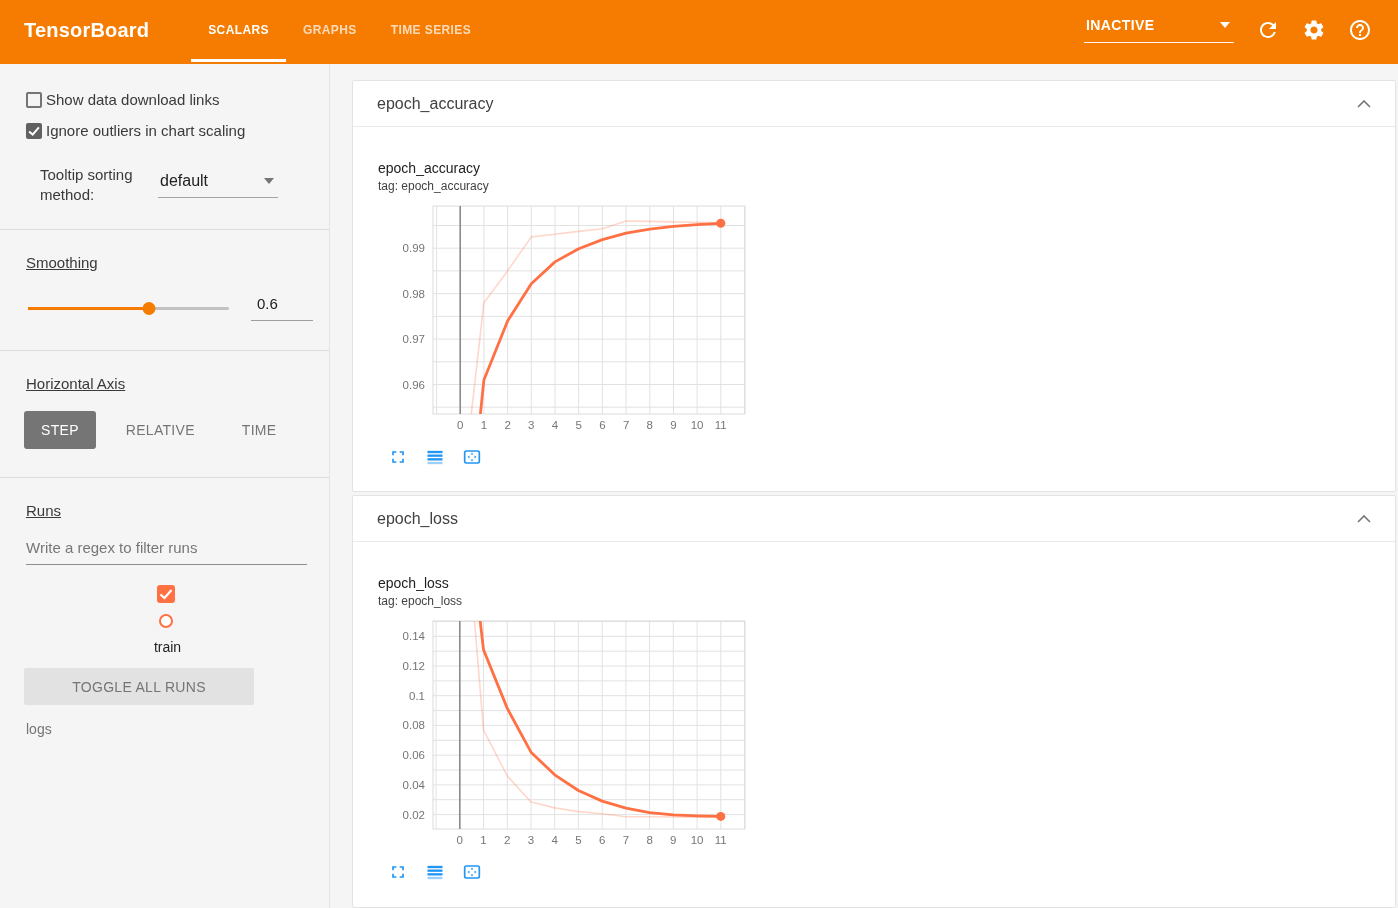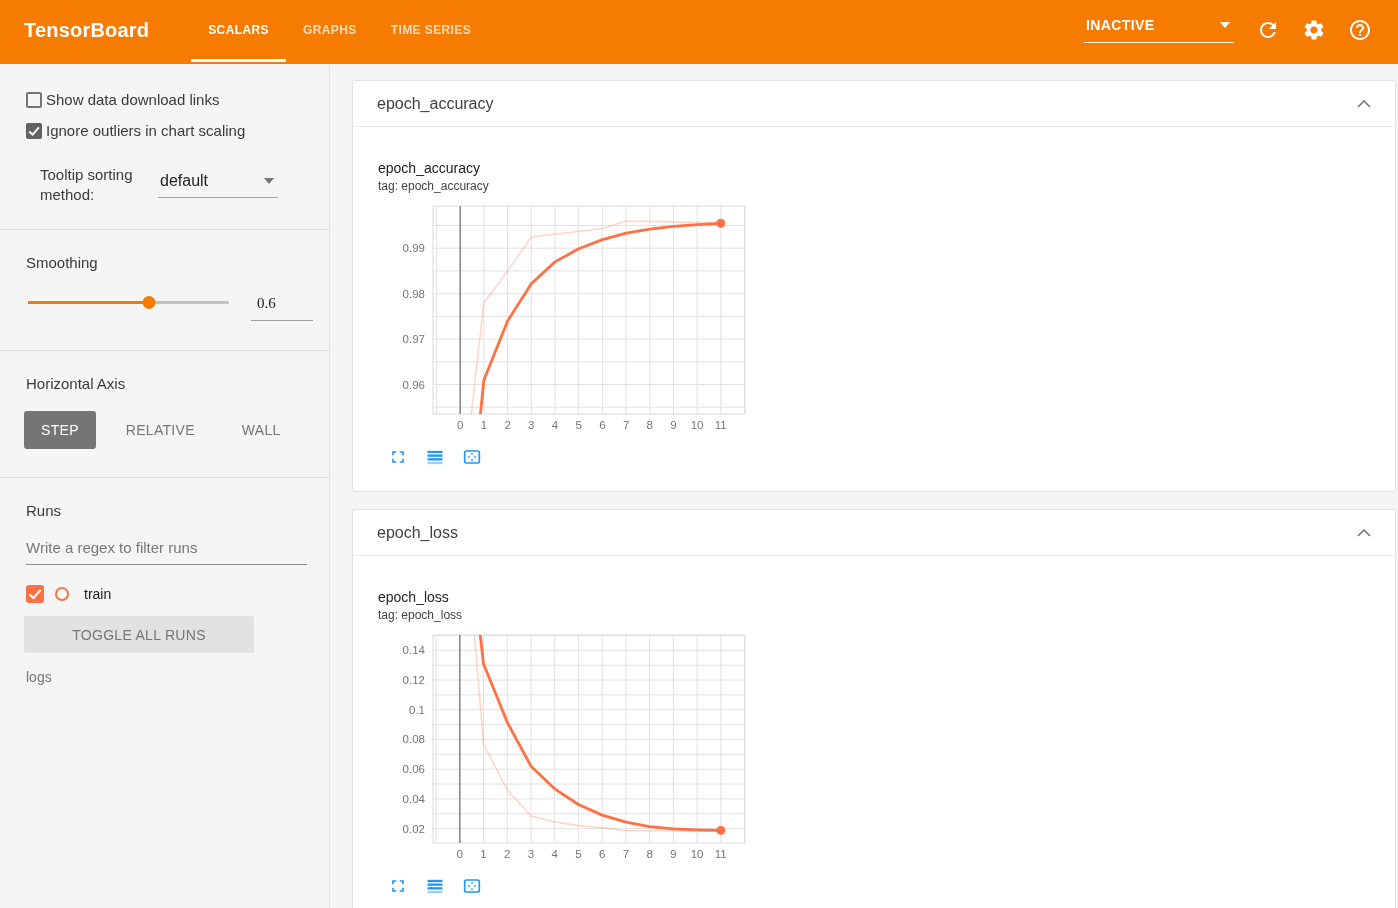--- a/index.html
+++ b/index.html
@@ -32,44 +32,44 @@
   .cb.checked { background:#616161; border-color:#616161; }
   .cb.run { background:#ff7043; border-color:#ff7043; width:18px; height:18px; flex-basis:18px; border-radius:3px; }
   .cb svg { position:absolute; left:-2px; top:-2px; width:16px; height:16px; }
   .cb.run svg { width:18px; height:18px; }
   .tooltip-row { display:flex; justify-content:flex-start; align-items:center; margin:26px 24px 0 40px; }
   .tooltip-label { font-size:15px; width:118px; line-height:20px; }
   .dropdown { width:120px; display:flex; align-items:center; justify-content:space-between; border-bottom:1px solid #a5a5a5;
               padding:0 4px 7px 2px; font-size:16px; color:#212121; cursor:pointer; }
   .dropdown .caret { border-top-color:#757575; }
   .divider { border:none; border-top:1px solid #dcdcdc; }
-  .section-label { font-size:15px; margin:24px 24px 0 26px; }
-  .slider-row { display:flex; margin:24px 16px 0 28px;font-family:Liberation Serif, serif; }
+  .section-label { font-size:15px; margin:24px 24px 0 26px;text-decoration:underline; }
+  .slider-row { display:flex; align-items:center; margin:24px 16px 0 28px; }
   .slider { position:relative; flex:1; height:14px; cursor:pointer; }
   .slider .track { position:absolute; top:6px; left:0; right:0; height:3px; background:#c2c2c2; border-radius:2px; }
   .slider .fill { position:absolute; top:6px; left:0; height:3px; background:#f57c00; }
   .slider .thumb { position:absolute; top:1px; width:13px; height:13px; border-radius:50%; background:#f57c00; transform:translateX(-50%); }
   .slider-value { margin-left:22px; width:62px; font-size:15px; color:#212121; border-bottom:1px solid #9e9e9e; padding:0 4px 8px 6px; }
   .axis-row { display:flex; align-items:flex-end; margin:19px 24px 0 24px; }
   .axis-btn { font-family:inherit; font-size:14px; letter-spacing:.3px; border:none; background:transparent; color:#757575;
               padding:11px 17px; border-radius:3px; cursor:pointer; }
   .axis-btn.selected { background:#757575; color:#fff; }
   .axis-btn + .axis-btn { margin-left:13px; }
   .regex-input { display:block; margin:20px 24px 0 26px; width:281px; border:none; border-bottom:1px solid #8d8d8d; background:transparent;
                  font-family:inherit; font-size:15px; padding:0 0 8px 0; color:#212121; outline:none; }
   .regex-input::placeholder { color:#777; opacity:1; }
-  .run-row { display:flex; align-items:center; gap:11px; margin:20px 24px 0 26px; font-size:14px; color:#212121; cursor:pointer; }
+  .run-row { display:flex; align-items:center; gap:11px; margin:20px 24px 0 26px; font-size:14px; color:#212121; cursor:pointer;flex-direction:column; }
   .run-circle { width:14px; height:14px; border:2px solid #ff7043; border-radius:50%; background:#fff; flex:0 0 14px; cursor:pointer; }
   .run-name { margin-left:4px; }
   .toggle-all { display:block; font-family:inherit; margin:13px 24px 0 24px; width:230px; height:37px; background:#e2e2e2; color:#757575;
                 border:none; border-radius:2px; font-size:14px; letter-spacing:.3px; cursor:pointer; }
   .logs-label { font-size:14px; color:#757575; margin:16px 24px 0 26px; }
 
   
-  .card { background:#fff; border:1px solid #e3e3e3; border-radius:2px; margin-bottom:17px; }
+  .card { background:#fff; border:1px solid #e3e3e3; border-radius:2px; margin-bottom:3px; }
   .card-header { height:46px; display:flex; align-items:center; justify-content:space-between; padding:0 24px; border-bottom:1px solid #eaeaea; cursor:pointer; }
   .card-title { font-size:16px; color:#404040; }
   .chev { width:14px; height:8px; }
   .card-body { padding:33px 24px 24px 24px; }
   .card-body.loss { min-height:365px; }
   .chart-block { width:384px; }
   .chart-title { font-size:14px; color:#212121; margin-left:1px; }
   .chart-subtitle { font-size:12px; color:#424242; margin:3px 0 10px 1px; }
   .plot { display:block; }
   .plot .tick { font-size:11.5px; fill:#757575; font-family:"Liberation Sans", sans-serif; }
@@ -137,21 +137,21 @@
         <div class="fill" id="slider-fill" style="width: 60%;"></div>
         <div class="thumb" id="slider-thumb" style="left: 60%;"></div>
       </div>
       <div class="slider-value">0.6</div>
     </div>
     <hr class="divider" style="margin-top:29px;">
     <div class="section-label">Horizontal Axis</div>
     <div class="axis-row">
       <button class="axis-btn selected">STEP</button>
       <button class="axis-btn">RELATIVE</button>
-      <button class="axis-btn">WALL</button>
+      <button class="axis-btn">TIME</button>
     </div>
     <hr class="divider" style="margin-top:28px;">
     <div class="section-label">Runs</div>
     <input class="regex-input" placeholder="Write a regex to filter runs" style="">
     <div class="run-row">
       <span class="cb run">
         <svg viewBox="0 0 18 18">
             <polyline points="3.5,9.5 7.5,13 14.5,5" fill="none" stroke="#fff" stroke-width="2.2"></polyline>
           </svg>
       </span>

